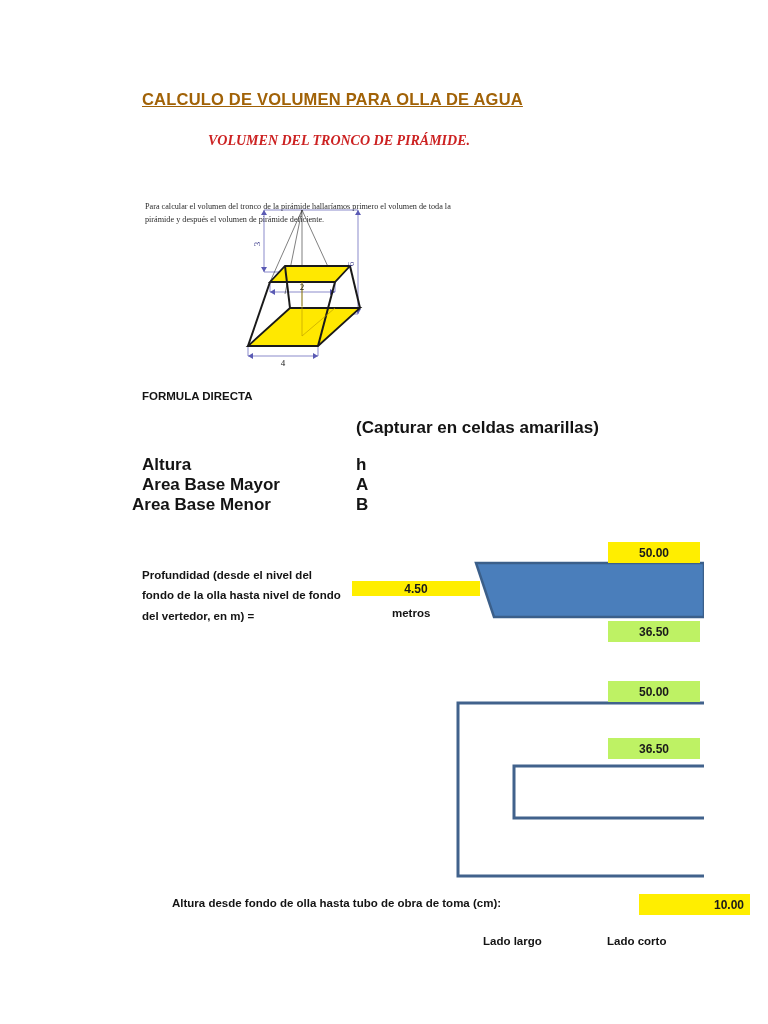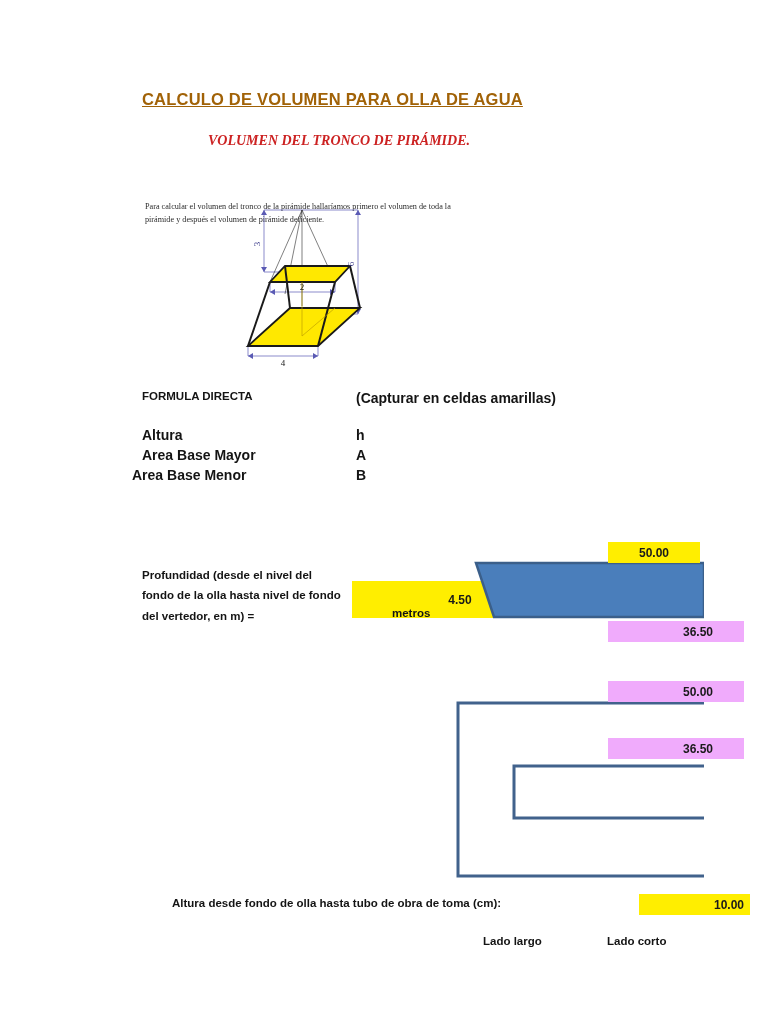--- a/index.html
+++ b/index.html
@@ -59,24 +59,25 @@
   #frustum-figure svg { display: block; }
 
   
   .lbl {
     font-size: 11.5px;
     font-weight: bold;
     color: #141414;
     white-space: nowrap;
   }
   .lbl-reg {
-    font-size: 14px;
-    font-weight: bold;
-    color: #141414;
-    white-space: nowrap;
+    font-size: 17px;
+    font-weight: bold;
+    color: #141414;
+    white-space: nowrap;
+    margin-top: 28px;
   }
   #formula-directa-label { left: 142px; top: 390px; }
   #capturar-note       { left: 356px; top: 390px; }
   #altura-label        { left: 142px; top: 427px; }
   #altura-symbol       { left: 356px; top: 427px; }
   #area-mayor-label    { left: 142px; top: 447px; }
   #area-mayor-symbol   { left: 356px; top: 447px; }
   #area-menor-label    { left: 132px; top: 467px; }
   #area-menor-symbol   { left: 356px; top: 467px; }
 
@@ -101,32 +102,31 @@
   .cell-yellow {
     background: #ffee00;
     font-size: 12px;
     font-weight: bold;
     color: #1a1a1a;
     display: flex;
     align-items: center;
     justify-content: center;
   }
   .cell-blue {
-    background: #f0abfc;
+    background: #bef264;
     font-size: 12px;
     font-weight: bold;
     color: #1a1a1a;
     display: flex;
     align-items: center;
     justify-content: center;
-    padding-left: 44px;
   }
   #profundidad-value {
     left: 352px; top: 581px;
-    width: 128px; height: 37px; padding-left: 44px;
+    width: 128px; height: 15px;
   }
   #metros-unit {
     left: 392px; top: 607px;
     font-size: 11.5px;
     font-weight: bold;
     color: #141414;
   }
 
   
   #section-view {

